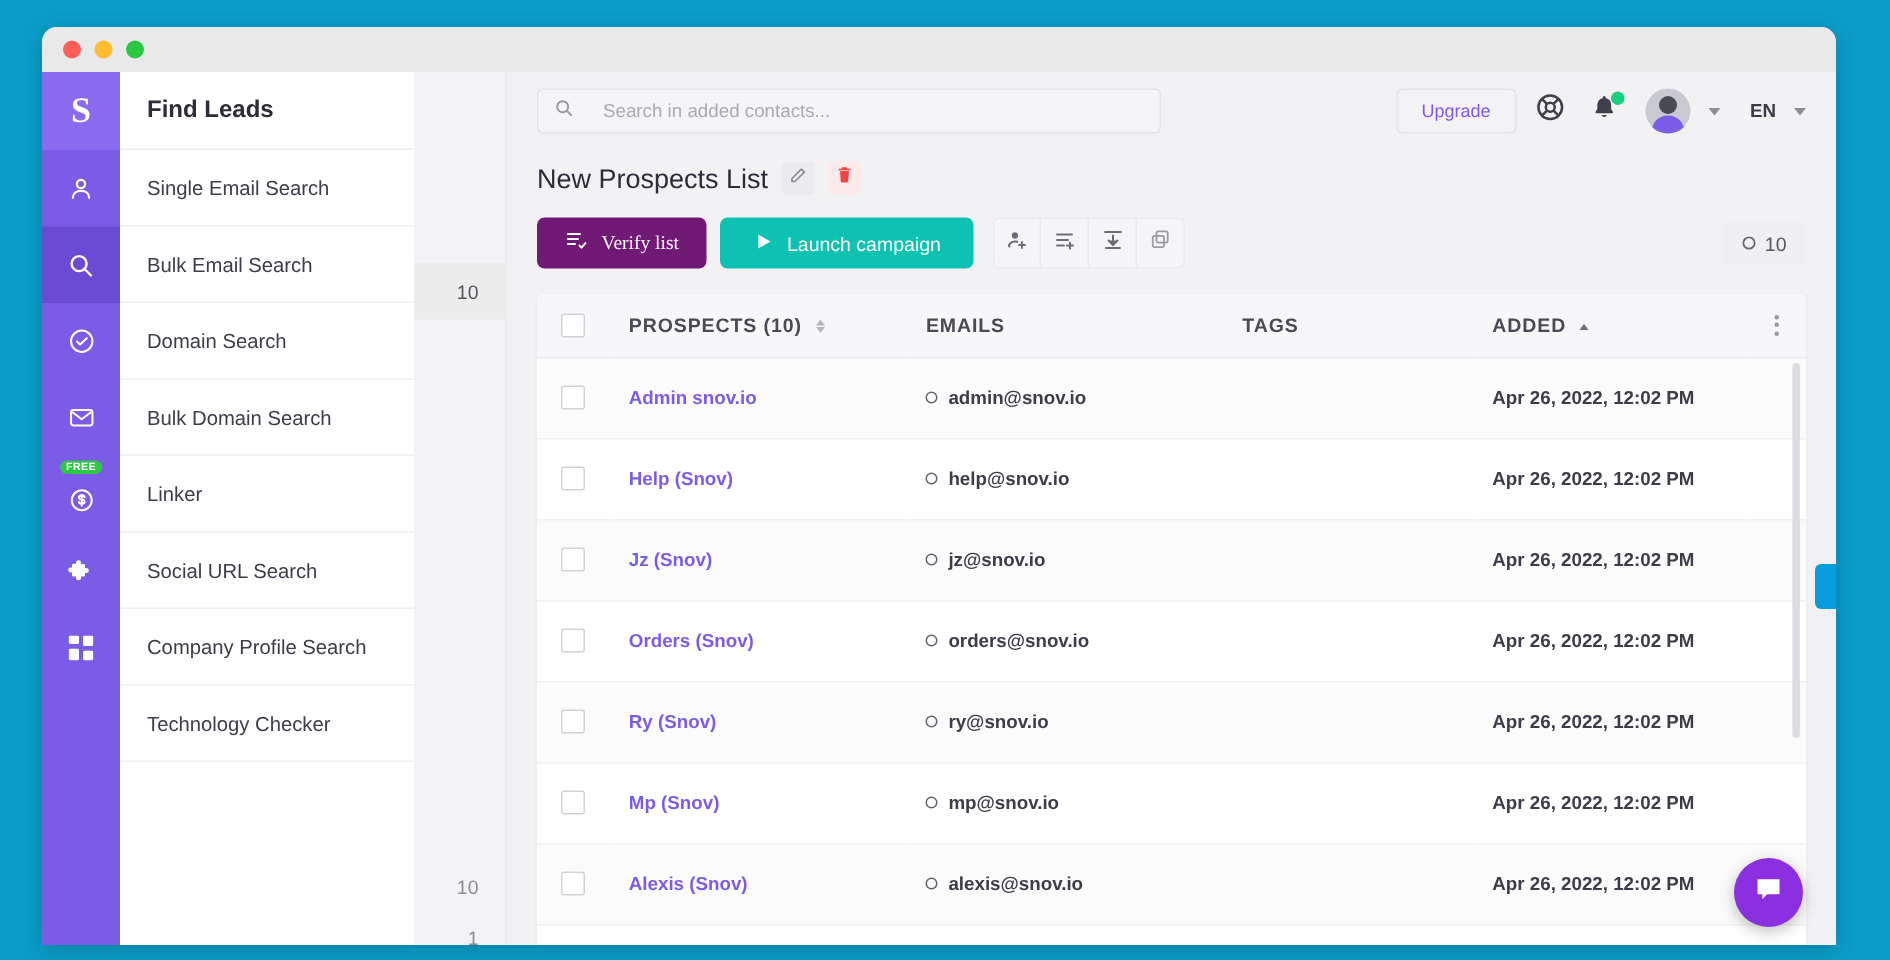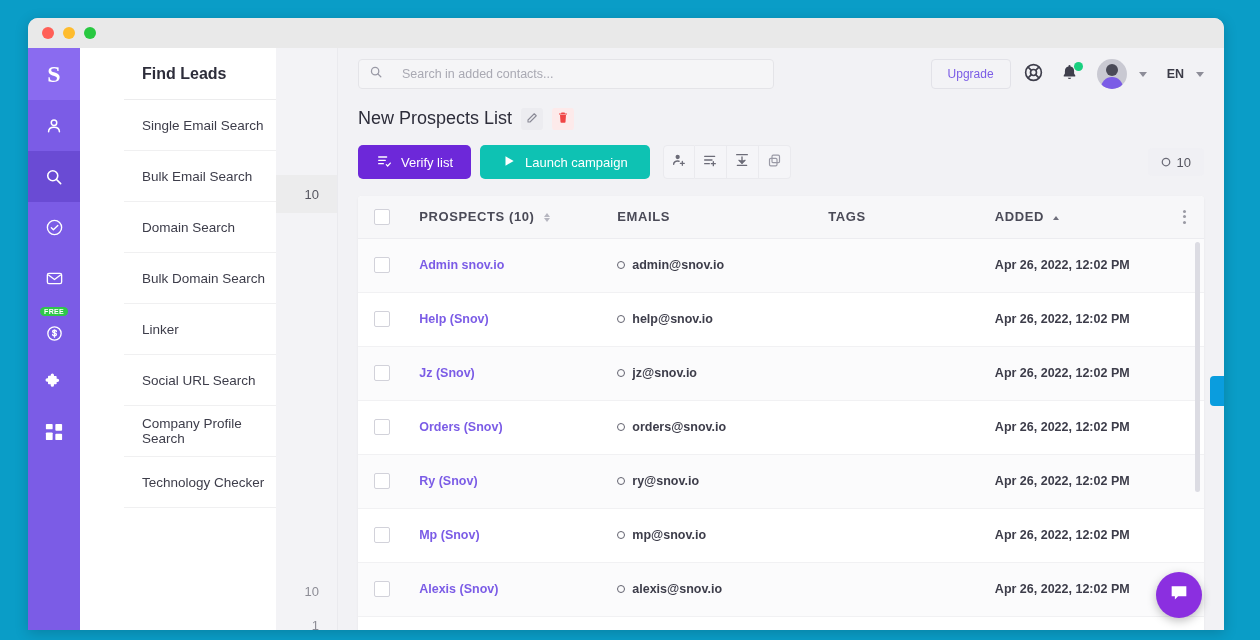--- a/index.html
+++ b/index.html
@@ -53,21 +53,21 @@
   .rail-item svg { display: block; }
   .free-badge {
     position: absolute; top: 3px; left: 50%; transform: translateX(-50%);
     background: #2fc74a; color: #fff; font-size: 7px; font-weight: bold;
     padding: 1px 4px; border-radius: 6px; letter-spacing: .3px;
   }
 
   
   #subnav {
     width: 196px; flex: 0 0 196px; background: #fff;
-    display: flex; flex-direction: column; padding-left: 44px;
+    display: flex; flex-direction: column;
   }
   #subnav-head {
     height: 52px; display: flex; align-items: center; padding-left: 18px;
     font-size: 16px; font-weight: bold; color: #2d2d3a;
     border-bottom: 1px solid #ececed;
   }
   .subnav-item {
     height: 51px; display: flex; align-items: center; padding-left: 18px;
     font-size: 13.5px; color: #3d3d4a; border-bottom: 1px solid #f0f0f1;
     cursor: pointer;
@@ -121,35 +121,35 @@
     width: 30px; height: 30px; border-radius: 50%; overflow:hidden;
     background: #c9c9d2; position: relative; cursor: pointer;
   }
   #avatar .head { position:absolute; left:9px; top:5px; width:12px; height:12px; border-radius:50%; background:#4a4a57; }
   #avatar .body { position:absolute; left:4px; top:18px; width:22px; height:16px; border-radius:11px 11px 0 0; background:#7b5ce6; }
   .caret { width:0;height:0;border-left:4px solid transparent;border-right:4px solid transparent;border-top:5px solid #8d8d98; cursor:pointer; }
   #lang { font-size: 12.5px; font-weight: bold; color: #3b3b47; cursor: pointer; }
 
   
   #page-head { padding: 8px 20px 0 20px; }
-  #title-row { display: flex; align-items: flex-start; gap: 9px; }
+  #title-row { display: flex; align-items: center; gap: 9px; }
   #page-title { font-size: 18px; color: #2d2d3a; }
   .mini-btn {
     width: 22px; height: 22px; border-radius: 3px; background: #ececf0;
     display: flex; align-items: center; justify-content: center; cursor: pointer;
   }
   .mini-btn.danger { background: #fdeaea; }
 
   #action-row { display: flex; align-items: center; gap: 9px; margin-top: 15px; }
   .pill {
     height: 34px; border-radius: 5px; display: flex; align-items: center;
     gap: 9px; padding: 0 18px; color: #fff; font-size: 13px; cursor: pointer;
     border: none; font-family: "Liberation Sans", sans-serif;
   }
-  #verify-btn { background: #6d28d9; }
+  #verify-btn { background: #701a75; font-family: Liberation Serif, serif; }
   #launch-btn { background: #0ec2b3; padding: 0 22px; }
   .icon-group { display: flex; margin-left: 4px; }
   .icon-btn {
     width: 32px; height: 34px; background: #f5f5f8; border: 1px solid #eaeaee;
     border-left-width: 0; display: flex; align-items: center; justify-content: center;
     cursor: pointer; color: #6c6c78;
   }
   .icon-btn:first-child { border-left-width: 1px; border-radius: 4px 0 0 4px; }
   .icon-btn:last-child { border-radius: 0 4px 4px 0; }
   #count-pill {

